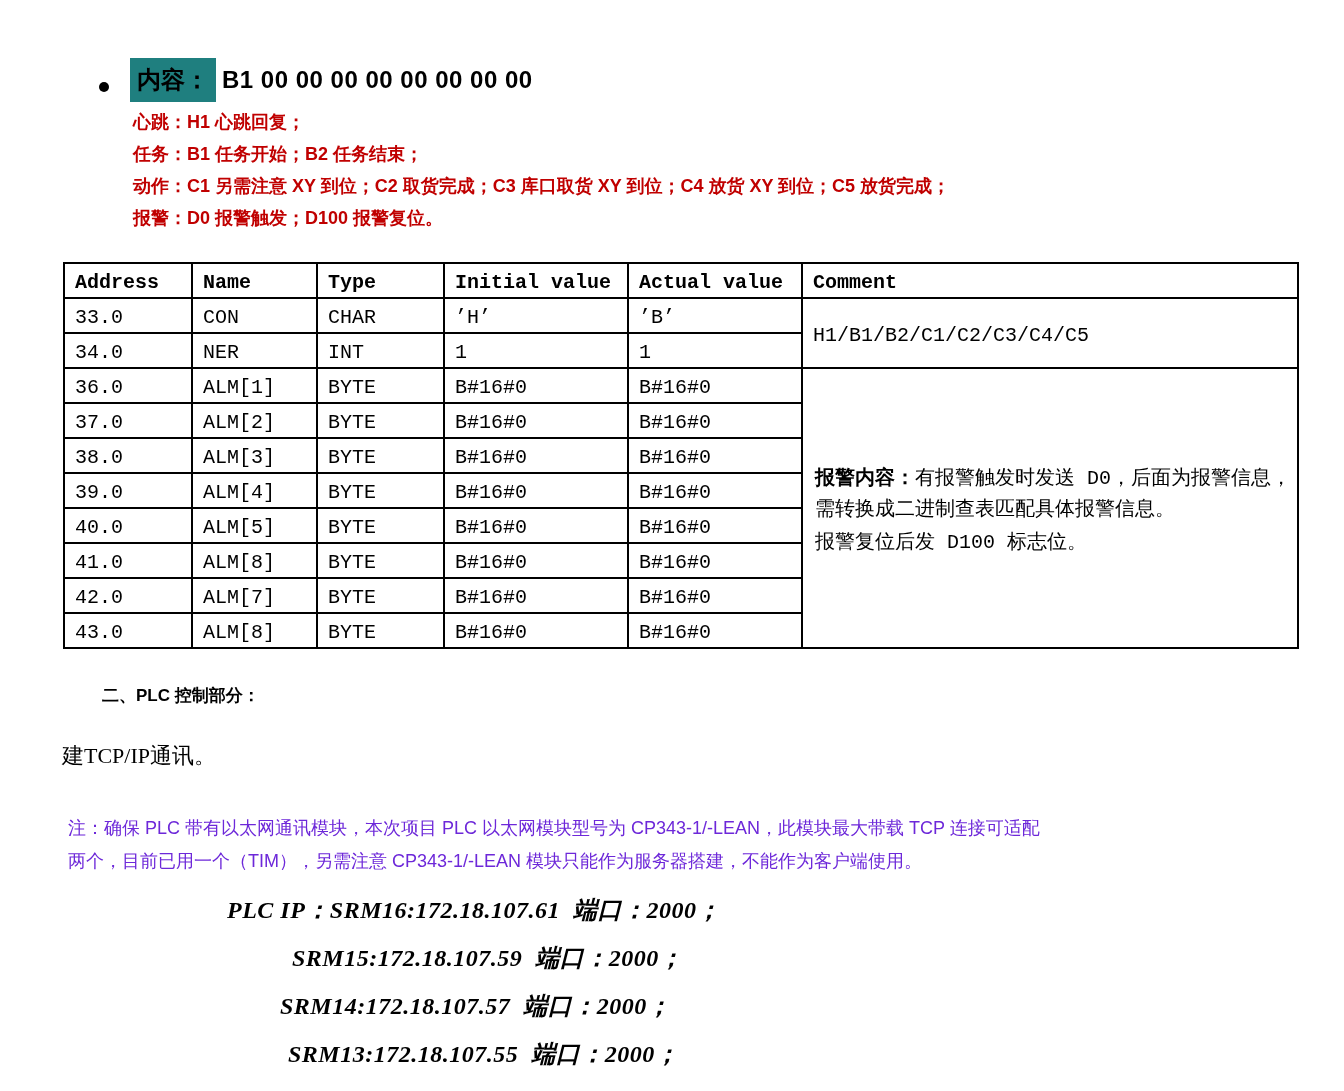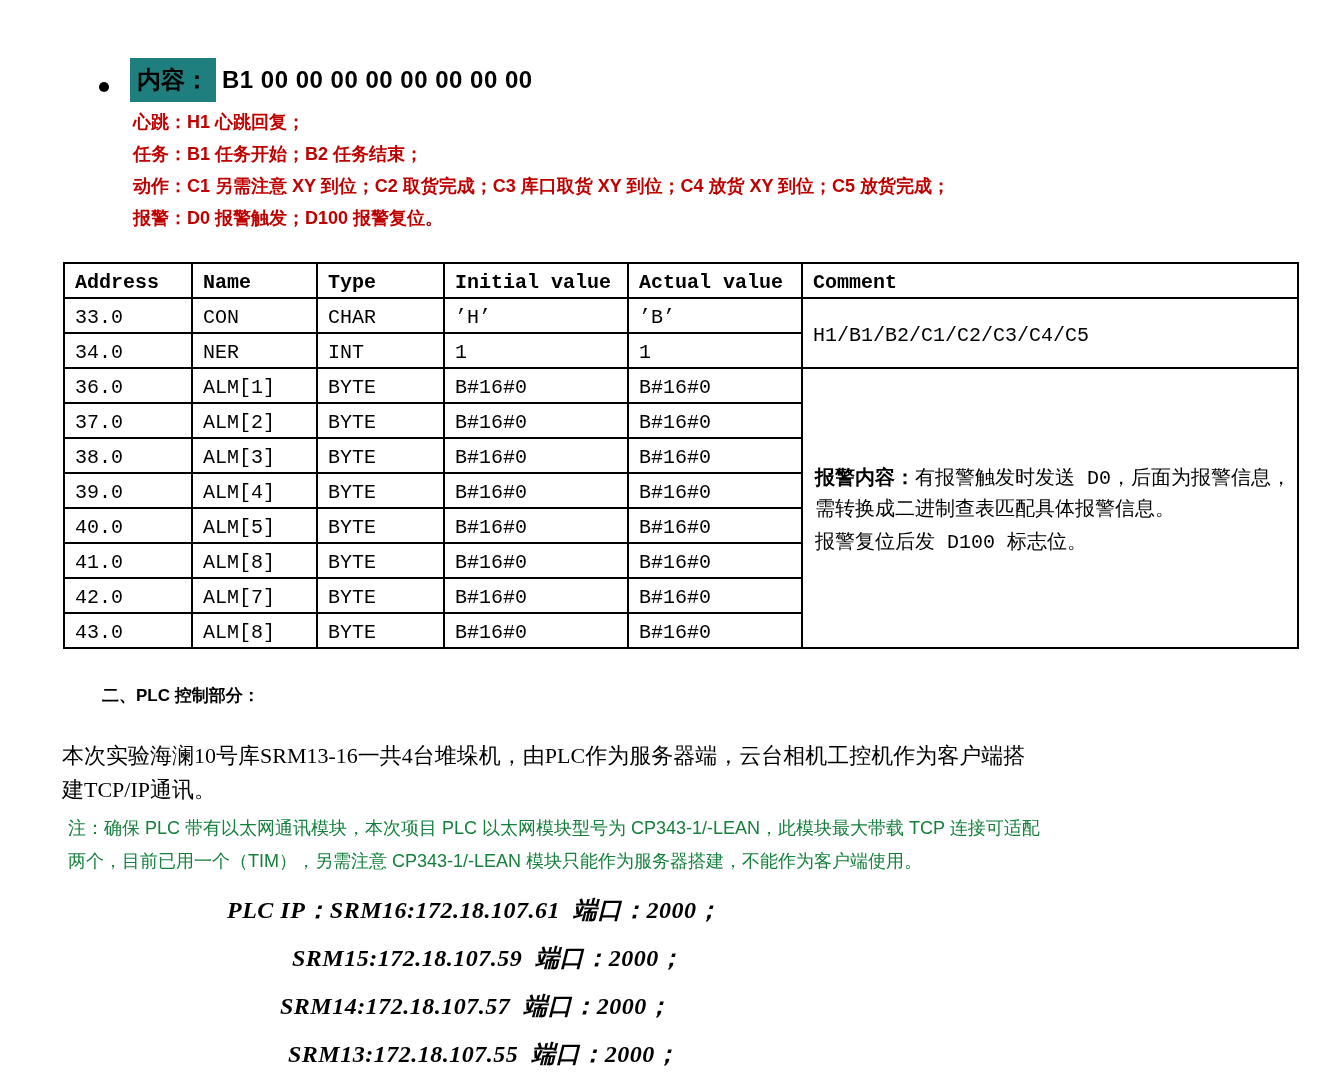--- a/index.html
+++ b/index.html
@@ -150,25 +150,24 @@
       <td>BYTE</td>
       <td>B#16#0</td>
       <td>B#16#0</td>
     </tr>
   </tbody>
     </table>
 
   <div class="sec-heading">二、PLC 控制部分：</div>
 
   <div class="body-para">
-    <div>本次实验海澜10号库SRM13-16一共4台堆垛机，由PLC作为服务器端，云台相机工控机作为客户端搭</div>
     <div>建TCP/IP通讯。</div>
   </div>
 
-  <div class="note-red" style="color: #15803d;">
+  <div class="note-red" style="color: #6d28d9;">
     <div>注：确保 PLC 带有以太网通讯模块，本次项目 PLC 以太网模块型号为 CP343-1/-LEAN，此模块最大带载 TCP 连接可适配</div>
     <div>两个，目前已用一个（TIM），另需注意 CP343-1/-LEAN 模块只能作为服务器搭建，不能作为客户端使用。</div>
   </div>
 
   <div class="ip-line ip-1">PLC IP：SRM16:172.18.107.61  端口：2000；</div>
   <div class="ip-line ip-2">SRM15:172.18.107.59  端口：2000；</div>
   <div class="ip-line ip-3">SRM14:172.18.107.57  端口：2000；</div>
   <div class="ip-line ip-4">SRM13:172.18.107.55  端口：2000；</div>
 
 </div>

